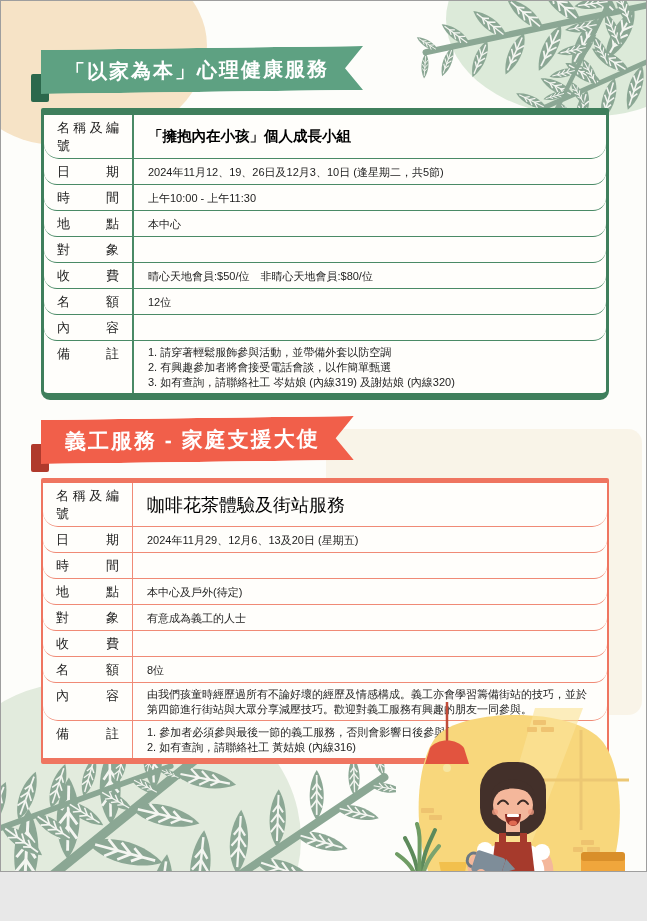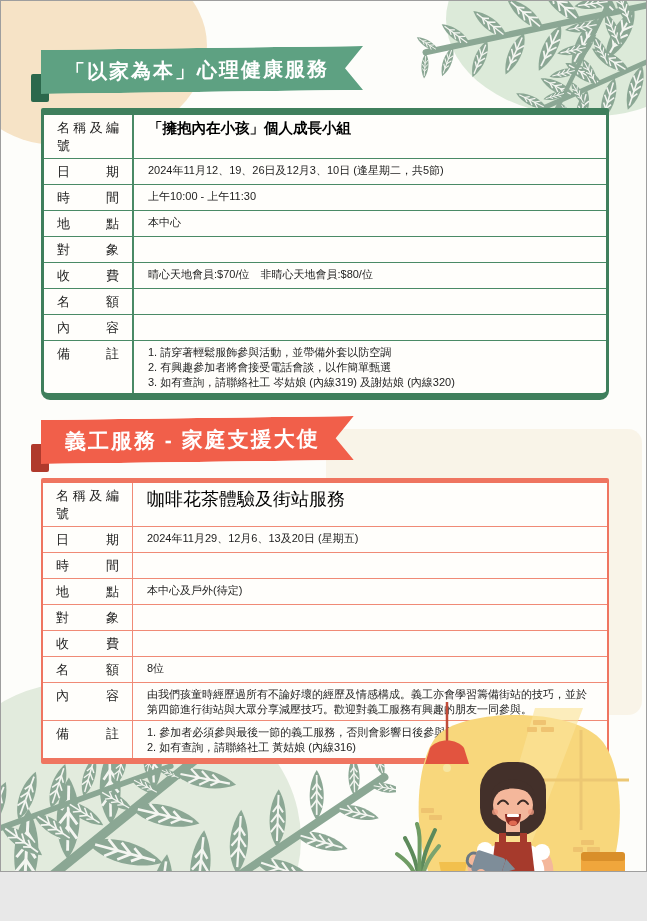--- a/index.html
+++ b/index.html
@@ -30,21 +30,21 @@
   .banner1{left:30px;top:47px;}
   .banner1 .ribbon{background:#5ea182;font-size:20px;}
   .banner1 .fold{background:#2c684c;}
   .banner2{left:30px;top:417px;}
   .banner2 .ribbon{background:#f15f4a;font-size:21px;}
   .banner2 .fold{background:#b03a2c;}
   
   .info-table{position:absolute;left:40px;width:568px;background:#fffefb;}
   .t1{top:107px;border:3px solid #3f7f5c;border-top-width:7px;border-bottom-width:7px;border-radius:2px 2px 9px 9px;}
   .t2{top:477px;border:2px solid #ef7560;border-top-width:5px;border-bottom-width:6px;border-radius:2px;}
-  .row{display:flex;align-items:flex-start;}
+  .row{display:flex;align-items:center;border-radius:15px;}
   .t1 .row{border-bottom:1px solid #4a8a66;}
   .t2 .row{border-bottom:1px solid #f08a76;}
   .info-table .row:last-child{border-bottom:none;}
   .cell-l{
     width:90px;flex:0 0 90px;padding:4px 13px 3px;font-size:13px;
     text-align:justify;text-align-last:justify;color:#1d1d1d;align-self:stretch;
   }
   .t1 .cell-l{border-right:2px solid #4a8a66;}
   .t2 .cell-l{border-right:1px solid #f08a76;}
   .cell-v{flex:1;padding:4px 10px 3px 14px;font-size:11px;line-height:1.36;}
@@ -126,24 +126,25 @@
     </div>
     <div class="row">
       <div class="cell-l">地點</div>
       <div class="cell-v">本中心</div>
     </div>
     <div class="row">
       <div class="cell-l">對象</div>
     </div>
     <div class="row">
       <div class="cell-l">收費</div>
-      <div class="cell-v">晴心天地會員:$70/位　非晴心天地會員:$80/位</div>
+      <div class="cell-v">晴心天地會員:$50/位　非晴心天地會員:$80/位</div>
     </div>
     <div class="row">
       <div class="cell-l">名額</div>
+      <div class="cell-v">12位</div>
     </div>
     <div class="row">
       <div class="cell-l">內容</div>
     </div>
     <div class="row">
       <div class="cell-l">備註</div>
       <div class="cell-v">
         <div class="remark-line">1. 請穿著輕鬆服飾參與活動，並帶備外套以防空調</div>
         <div class="remark-line">2. 有興趣參加者將會接受電話會談，以作簡單甄選</div>
         <div class="remark-line">3. 如有查詢，請聯絡社工 岑姑娘 (內線319) 及謝姑娘 (內線320)</div>
@@ -167,20 +168,21 @@
     </div>
     <div class="row">
       <div class="cell-l">時間</div>
     </div>
     <div class="row">
       <div class="cell-l">地點</div>
       <div class="cell-v">本中心及戶外(待定)</div>
     </div>
     <div class="row">
       <div class="cell-l">對象</div>
+      <div class="cell-v">有意成為義工的人士</div>
     </div>
     <div class="row">
       <div class="cell-l">收費</div>
     </div>
     <div class="row">
       <div class="cell-l">名額</div>
       <div class="cell-v">8位</div>
     </div>
     <div class="row">
       <div class="cell-l">內容</div>

